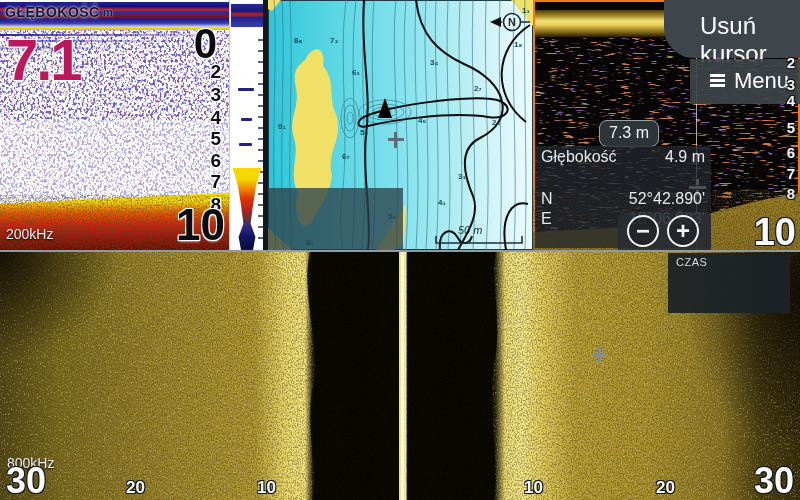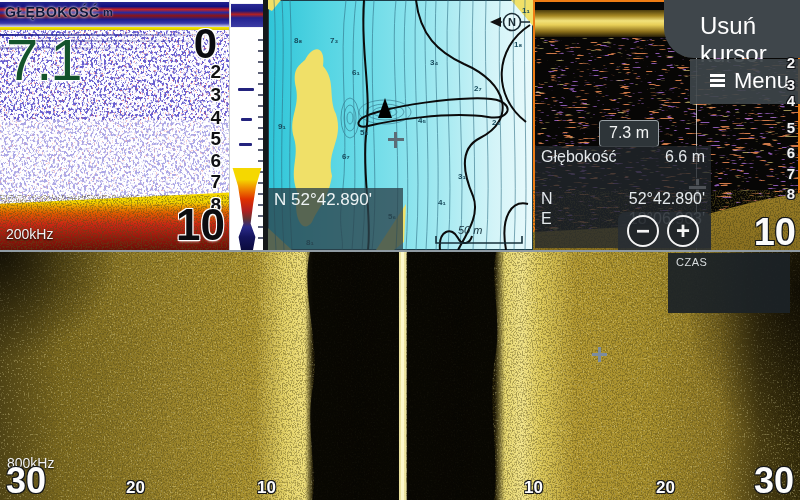--- a/index.html
+++ b/index.html
@@ -11,21 +11,21 @@
   
   .halo-w{text-shadow:-1px -1px 0 #fff,1px -1px 0 #fff,-1px 1px 0 #fff,1px 1px 0 #fff,0 2px 2px rgba(255,255,255,.6);}
   .halo-b{text-shadow:-1px -1px 0 #14161a,1px -1px 0 #14161a,-1px 1px 0 #14161a,1px 1px 0 #14161a;}
 
   
   #p-sonar{left:0;top:0;width:263px;height:250px;background:#fdfdff;overflow:hidden;}
   #sonar-surface{left:0;top:2px;width:263px;height:25px;
      background:linear-gradient(180deg,#23238c 0%,#101080 18%,#c42020 30%,#2a2a9c 42%,#8c1414 55%,#1c1c8c 70%,#3a3aa8 85%,#d8d8ee 100%);}
   #sonar-yline{left:0;top:27px;width:263px;height:3px;background:linear-gradient(180deg,#f8ec00,#d8c400);}
   .sonar-streak{height:2px;background:linear-gradient(90deg,rgba(24,24,140,.9),rgba(24,24,140,.25) 70%,transparent);}
-  #sonar-depth-big{left:6px;top:26px;font-size:58px;font-weight:normal;color:#14532d;letter-spacing:-2px;}
+  #sonar-depth-big{left:6px;top:26px;font-size:58px;font-weight:bold;color:#be185d;letter-spacing:-2px;}
   #sonar-zero{right:46px;top:20px;font-size:42px;font-weight:bold;color:#0c0c10;}
   .stick{position:absolute;right:42px;width:26px;text-align:right;font-size:19px;font-weight:bold;color:#101014;}
   #sonar-ten{left:176px;top:200px;font-size:44px;font-weight:bold;color:#0c0c10;}
   #sonar-bottom{left:0;top:0;width:230px;height:250px;
      background:linear-gradient(180deg,transparent 0 192px,#f5d800 192px 202px,#f0a400 206px,#e25c00 213px,#cc2814 224px,#96160c 238px,#6a0e06 250px);
      clip-path:polygon(0 81.5%,100% 77%,100% 100%,0 100%);}
   #sonar-freq{left:6px;top:226px;font-size:14px;color:#f2f2f2;text-shadow:0 1px 2px #000;}
   
   #flasher{left:229px;top:0;width:34px;height:250px;background:#ffffff;border-left:1px solid #c8ccd4;}
   #flasher-surf{left:0px;top:3px;width:32px;height:23px;border:1px solid #f2f2f6;
@@ -65,21 +65,21 @@
   #st-crosshair{left:156px;top:179px;width:17px;height:17px;}
   #st-crosshair div{position:absolute;background:#e8e8ea;box-shadow:0 0 0 1px rgba(20,20,20,.8);}
   #btn-removecursor{left:131px;top:0;width:136px;height:58px;background:#3f464b;
      border-bottom-left-radius:30px;color:#fff;}
   #btn-removecursor span{position:absolute;left:36px;top:12px;font-size:24px;}
   #btn-menu{left:132px;top:59px;width:126px;height:45px;background:rgba(62,69,74,.92);color:#fff;margin-left:25px;}
   #menu-ham{position:absolute;left:20px;top:15px;width:15px;height:13px;}
   #menu-ham div{position:absolute;left:0;width:15px;height:2.6px;background:#fff;}
   #btn-menu span{position:absolute;left:44px;top:9px;font-size:22px;}
   #badge-cursordepth{left:66px;top:120px;width:58px;height:25px;background:#2e3539;border:1px solid #9aa2a6;
-     border-radius:3px;color:#f2f4f4;font-size:16px;text-align:center;line-height:24px;}
+     border-radius:8px;color:#f2f4f4;font-size:16px;text-align:center;line-height:24px;}
   #st-readouts{left:2px;top:146px;width:176px;height:102px;background:rgba(34,40,45,.78);
      color:#e4e9ec;font-size:16px;}
   .ro-row{position:absolute;left:6px;right:6px;height:20px;white-space:nowrap;}
   .ro-row .v{position:absolute;right:0;}
   #st-zoomwrap{left:85px;top:212px;width:93px;height:38px;background:rgba(40,46,51,.88);border-radius:8px 8px 0 0;}
   .zoom-btn{position:absolute;top:3px;width:32px;height:32px;border:2.5px solid #f4f4f4;border-radius:50%;
      color:#f4f4f4;font-size:24px;font-weight:bold;text-align:center;line-height:28px;background:rgba(20,24,26,.35);box-sizing:border-box;}
   .sttick{position:absolute;right:5px;width:26px;text-align:right;font-size:15px;font-weight:bold;color:#f4f4f4;}
   #st-ten{right:4px;top:211px;font-size:38px;font-weight:bold;color:#fbfbfb;}
 
@@ -265,21 +265,20 @@
     </div>
 
     <div class="abs" id="scalebar">
       <div class="abs" style="left:24px;top:0;font-size:11px;color:#16303b">50 m</div>
       <svg width="92" height="22" viewBox="0 0 92 22" style="position:absolute;left:0;top:0">
         <path d="M2,12 L2,19 L88,19 L88,12" stroke="#16303b" stroke-width="1.6" fill="none"></path>
       </svg>
     </div>
 
     <div class="abs" id="chart-overlay">
-      <div>N  52°42.890'</div>
     </div>
   </div>
 
   <div class="abs" id="p-structure">
     <svg class="fill">
       <rect x="2" y="38" width="263" height="200" filter="url(#f-streak-red)" opacity="0.8"></rect>
       <rect x="2" y="38" width="263" height="200" filter="url(#f-streak-purple)" opacity="0.7"></rect>
       <rect x="2" y="38" width="263" height="200" filter="url(#f-streak-gold)" opacity="0.6"></rect>
     </svg>
     <div class="abs" id="st-topband"></div>
@@ -303,21 +302,21 @@
           <div style="top:10px"></div>
       </div>
       <span>Menu</span>
     </div>
 
     <div class="abs" id="badge-cursordepth">7.3 m</div>
 
     <div class="abs" id="st-readouts">
       <div class="ro-row" style="top:2px">
         <span>Głębokość</span>
-        <span class="v">6.6 m</span>
+        <span class="v">4.9 m</span>
       </div>
       <div class="ro-row" style="top:44px">
         <span>N</span>
         <span class="v">52°42.890'</span>
       </div>
       <div class="ro-row" style="top:64px">
         <span>E</span>
         <span class="v">18°06.903'</span>
       </div>
     </div>

